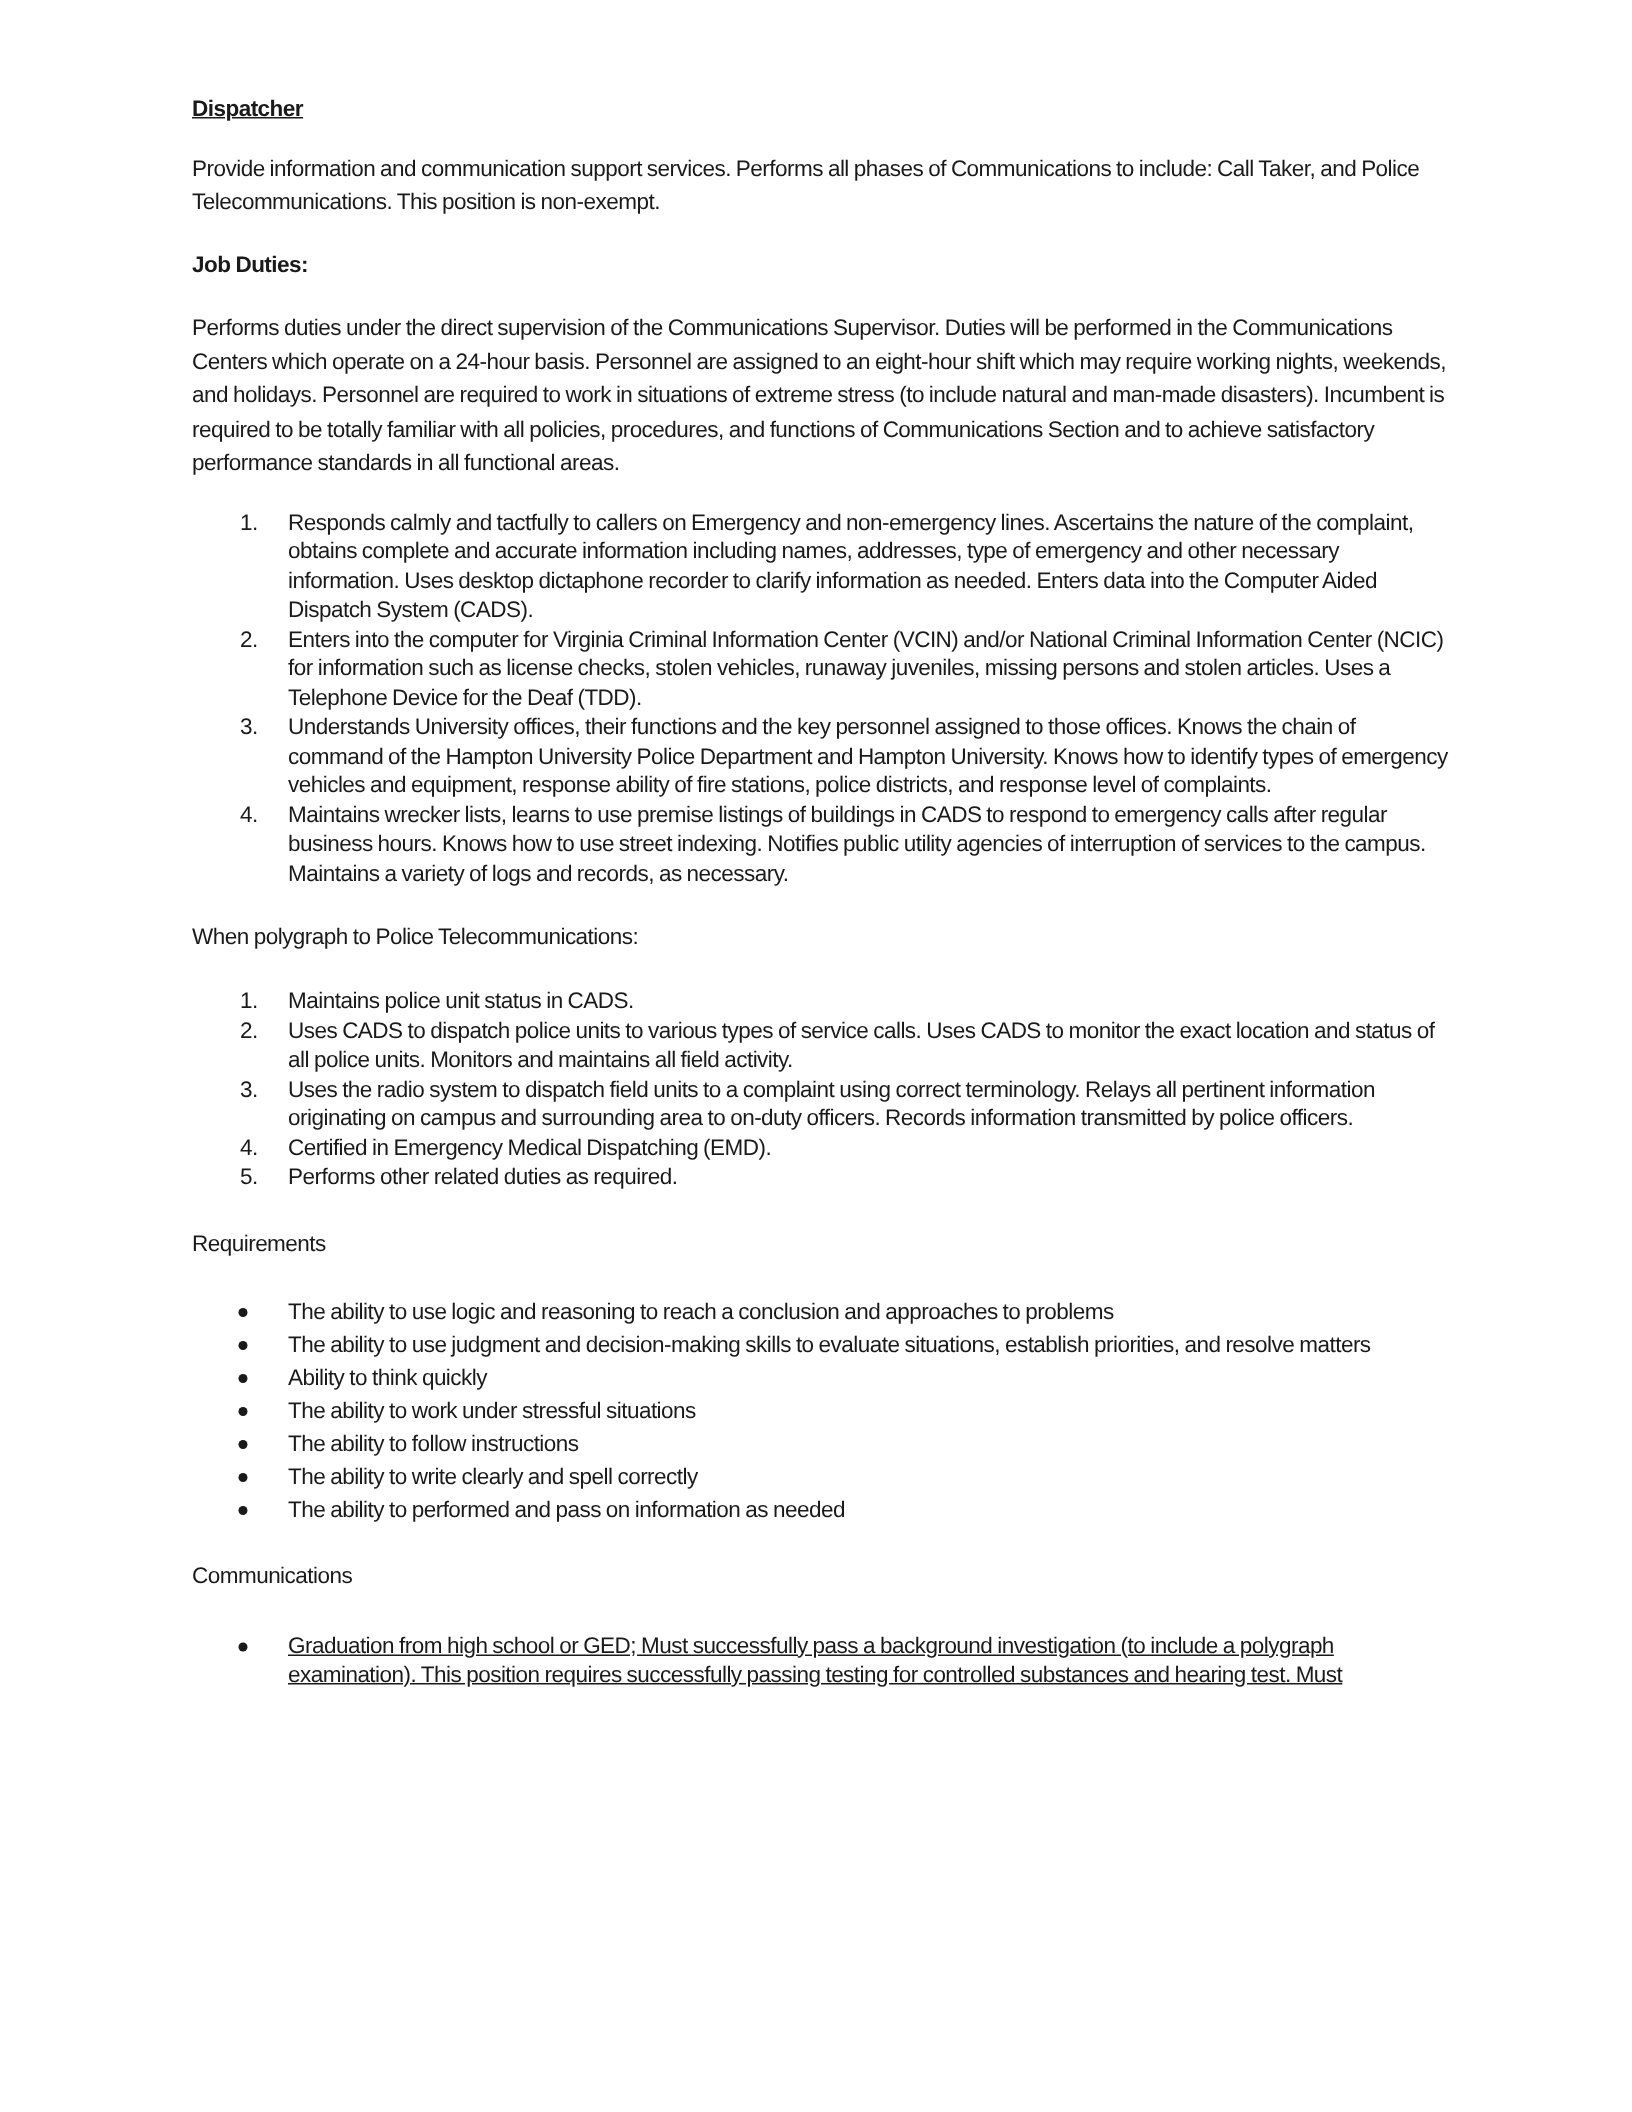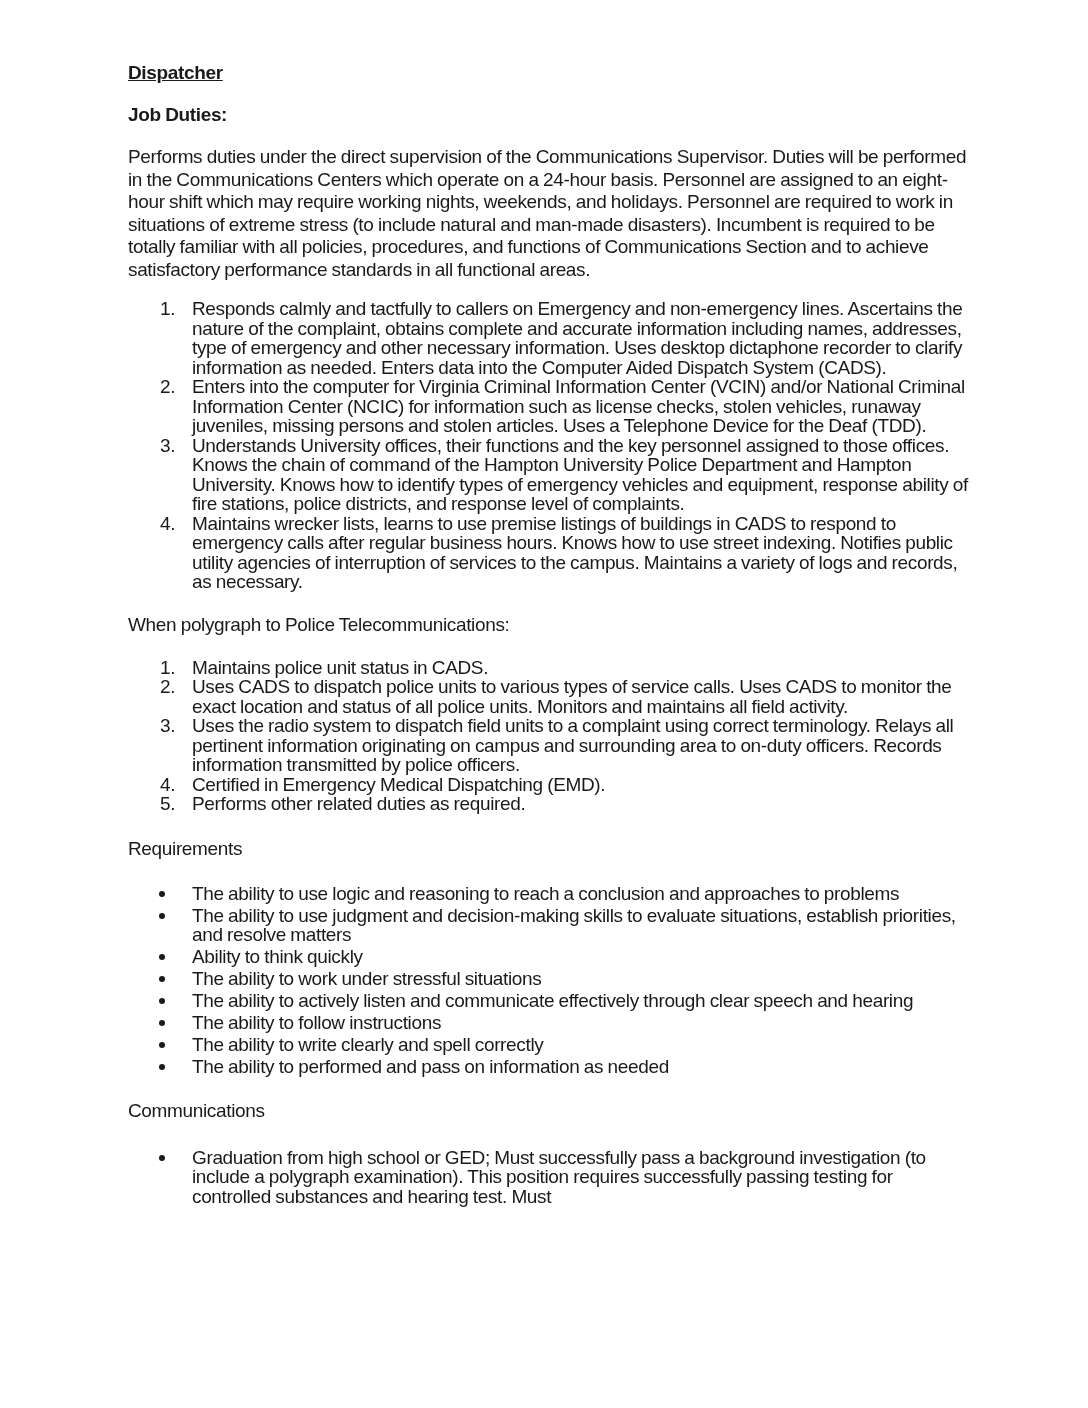--- a/index.html
+++ b/index.html
@@ -1,47 +1,48 @@
 <!DOCTYPE html>
 <html><head>
   <meta charset="utf-8">
   <style>
     html, body { margin: 0; padding: 0; background: #ffffff; }
     body { width: 1088px; height: 1408px; position: relative; overflow: hidden; }
     .page {
       position: absolute; left: 128px; top: 62px; width: 840px;
       font-family: "Liberation Sans", sans-serif;
-      font-size: 19px; color: #1a1a1a; letter-spacing: -0.35px;
+      font-size: 15px; color: #1a1a1a; letter-spacing: -0.35px;
       word-spacing: -0.5px;
     }
     .title { font-weight: bold; text-decoration: underline; margin: 0; line-height: 22px; }
     p { margin: 0; }
     .intro { margin-top: 18px; line-height: 22px; }
     .h-bold { font-weight: bold; margin-top: 20px; line-height: 22px; }
     .duties { margin-top: 20px; line-height: 22.5px; }
     .subhead { line-height: 22px; }
     ol, ul { list-style: none; margin: 0; padding: 0; }
     .list-item { position: relative; padding-left: 64px; line-height: 19.5px; }
     .marker { position: absolute; left: 32px; top: 0; }
     .bullet-marker { position: absolute; left: 31px; top: 7px; width: 6px; height: 6px; background: #1a1a1a; border-radius: 50%; }
     .examples-head { margin-top: 22px; }
     .examples-list { margin-top: 18px; }
     .police-head { margin-top: 22px; }
     .police-list { margin-top: 22px; }
     .req-head { margin-top: 24px; }
     .req-list { margin-top: 24px; }
     .req-list .list-item { line-height: 19px; margin-bottom: 3px; }
     .qual-head { margin-top: 24px; }
-    .qual-list { margin-top: 26px; }
+    .qual-list { margin-top: 26px; text-decoration: underline; }
   </style>
 </head>
 <body>
 
 <div class="page">
   <p class="title">Dispatcher</p>
+  <p class="intro">Provide information and communication support services. Performs all phases of Communications to include: Call Taker, and Police Telecommunications. This position is non-exempt.</p>
   <p class="h-bold">Job Duties:</p>
   <p class="duties">Performs duties under the direct supervision of the Communications Supervisor. Duties will be performed in the Communications Centers which operate on a 24-hour basis. Personnel are assigned to an eight-hour shift which may require working nights, weekends, and holidays. Personnel are required to work in situations of extreme stress (to include natural and man-made disasters). Incumbent is required to be totally familiar with all policies, procedures, and functions of Communications Section and to achieve satisfactory performance standards in all functional areas.</p>
 
   <ol class="examples-list">
     <li class="list-item"><span class="marker">1.</span><span>Responds calmly and tactfully to callers on Emergency and non-emergency lines. Ascertains the nature of the complaint, obtains complete and accurate information including names, addresses, type of emergency and other necessary information. Uses desktop dictaphone recorder to clarify information as needed. Enters data into the Computer Aided Dispatch System (CADS).</span></li>
     <li class="list-item"><span class="marker">2.</span><span>Enters into the computer for Virginia Criminal Information Center (VCIN) and/or National Criminal Information Center (NCIC) for information such as license checks, stolen vehicles, runaway juveniles, missing persons and stolen articles. Uses a Telephone Device for the Deaf (TDD).</span></li>
     <li class="list-item"><span class="marker">3.</span><span>Understands University offices, their functions and the key personnel assigned to those offices. Knows the chain of command of the Hampton University Police Department and Hampton University. Knows how to identify types of emergency vehicles and equipment, response ability of fire stations, police districts, and response level of complaints.</span></li>
     <li class="list-item"><span class="marker">4.</span><span>Maintains wrecker lists, learns to use premise listings of buildings in CADS to respond to emergency calls after regular business hours. Knows how to use street indexing. Notifies public utility agencies of interruption of services to the campus. Maintains a variety of logs and records, as necessary.</span></li>
   </ol>
 
@@ -53,21 +54,20 @@
     <li class="list-item"><span class="marker">4.</span><span>Certified in Emergency Medical Dispatching (EMD).</span></li>
     <li class="list-item"><span class="marker">5.</span><span>Performs other related duties as required.</span></li>
   </ol>
 
   <p class="subhead req-head">Requirements</p>
   <ul class="req-list">
     <li class="list-item"><span class="bullet-marker"></span><span>The ability to use logic and reasoning to reach a conclusion and approaches to problems</span></li>
     <li class="list-item"><span class="bullet-marker"></span><span>The ability to use judgment and decision-making skills to evaluate situations, establish priorities, and resolve matters</span></li>
     <li class="list-item"><span class="bullet-marker"></span><span>Ability to think quickly</span></li>
     <li class="list-item"><span class="bullet-marker"></span><span>The ability to work under stressful situations</span></li>
-    <li class="list-item"><span class="bullet-marker"></span><span>The ability to actively listen and communicate effectively through clear speech and hearing</span></li>
     <li class="list-item"><span class="bullet-marker"></span><span>The ability to follow instructions</span></li>
     <li class="list-item"><span class="bullet-marker"></span><span>The ability to write clearly and spell correctly</span></li>
     <li class="list-item"><span class="bullet-marker"></span><span>The ability to performed and pass on information as needed</span></li>
   </ul>
 
   <p class="subhead qual-head">Communications</p>
   <ul class="qual-list">
     <li class="list-item"><span class="bullet-marker"></span><span>Graduation from high school or GED; Must successfully pass a background investigation (to include a polygraph examination). This position requires successfully passing testing for controlled substances and hearing test. Must</span></li>
   </ul>
 </div>

